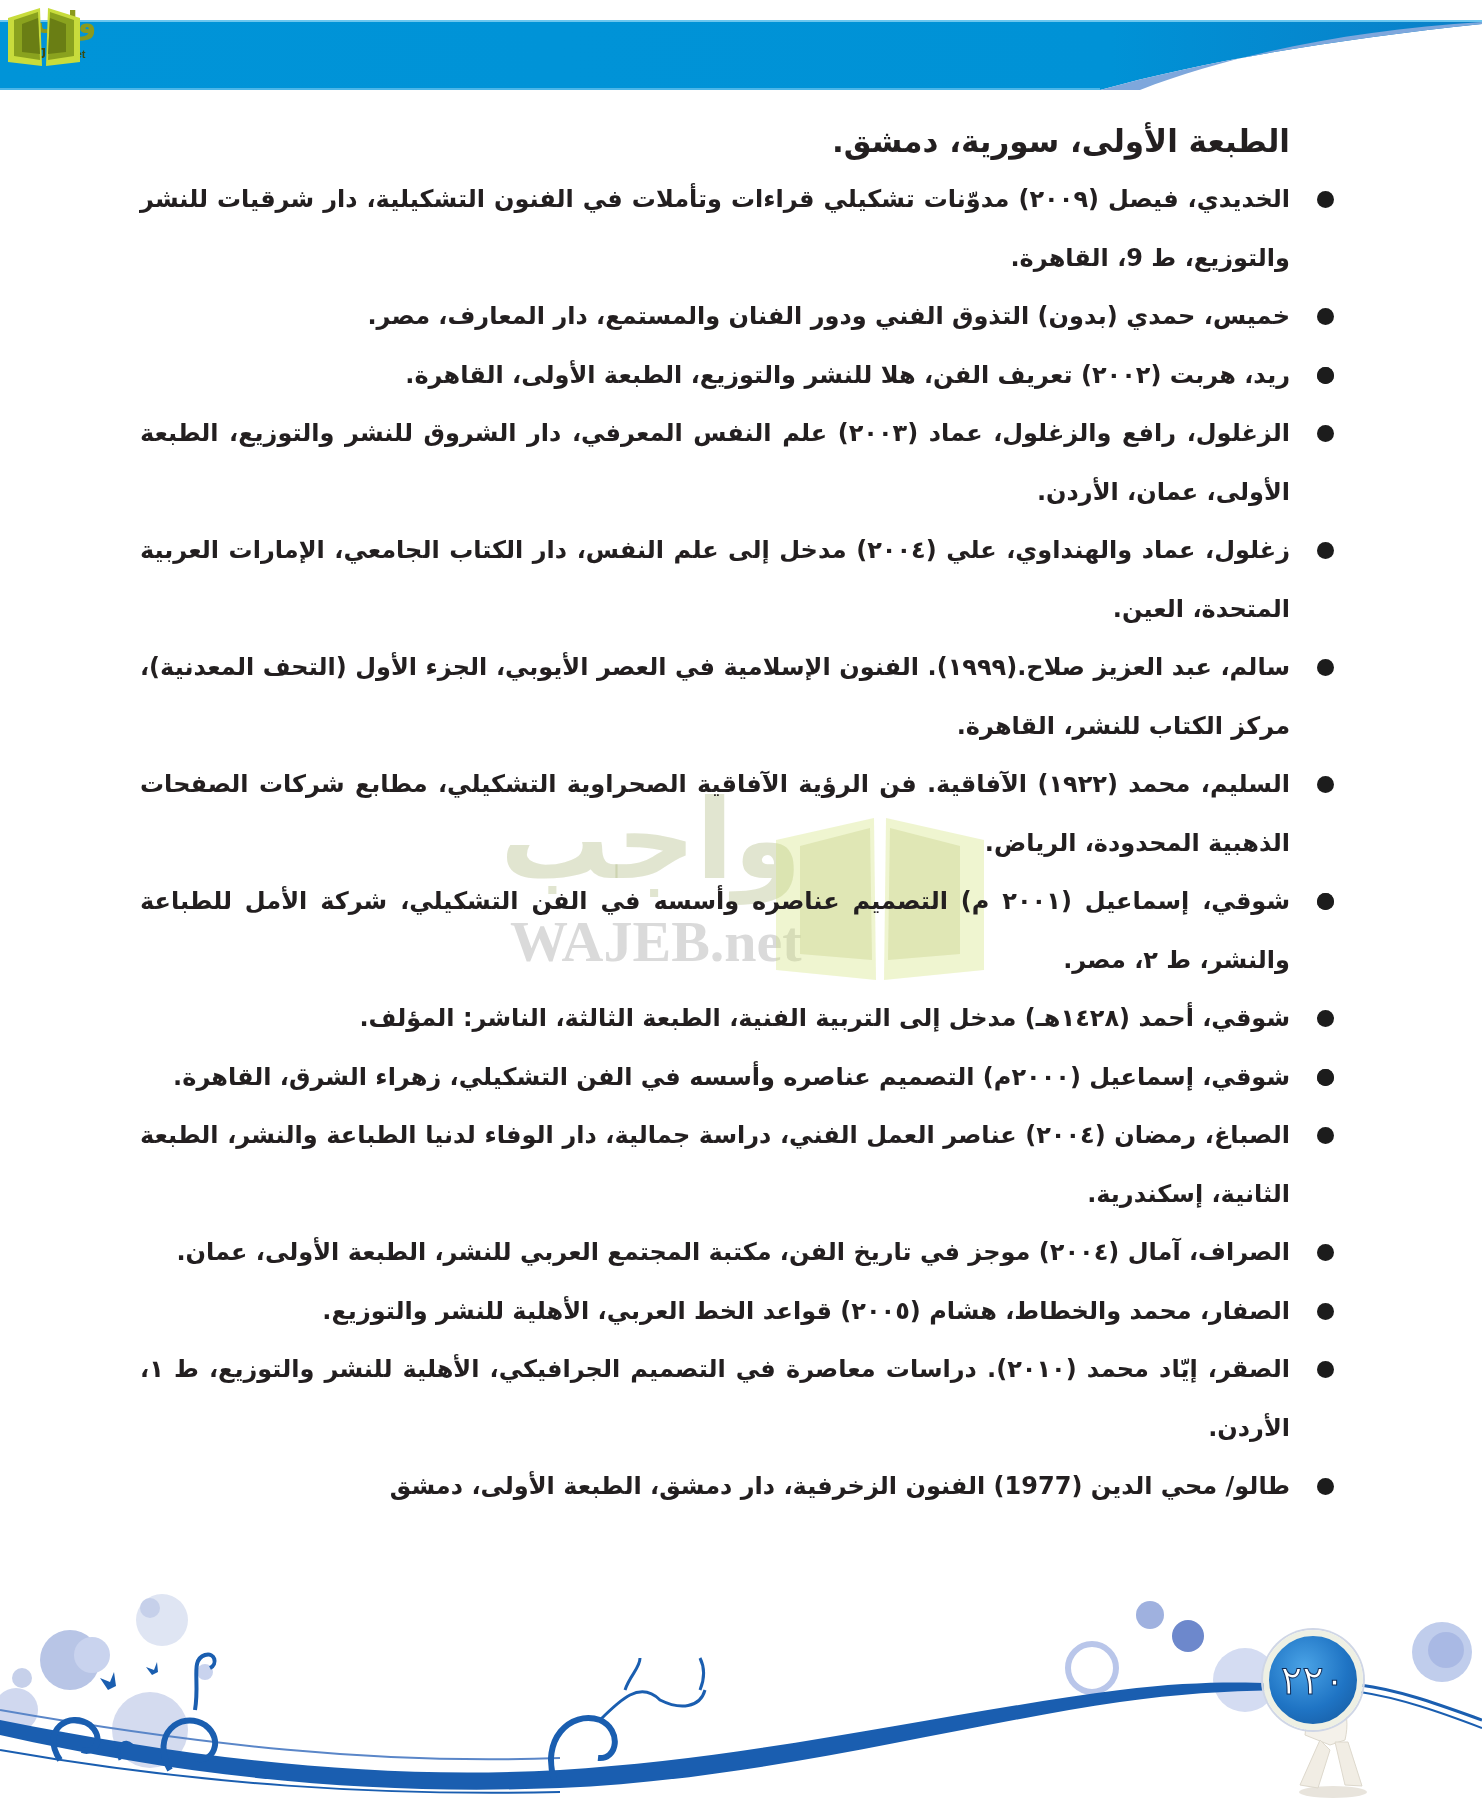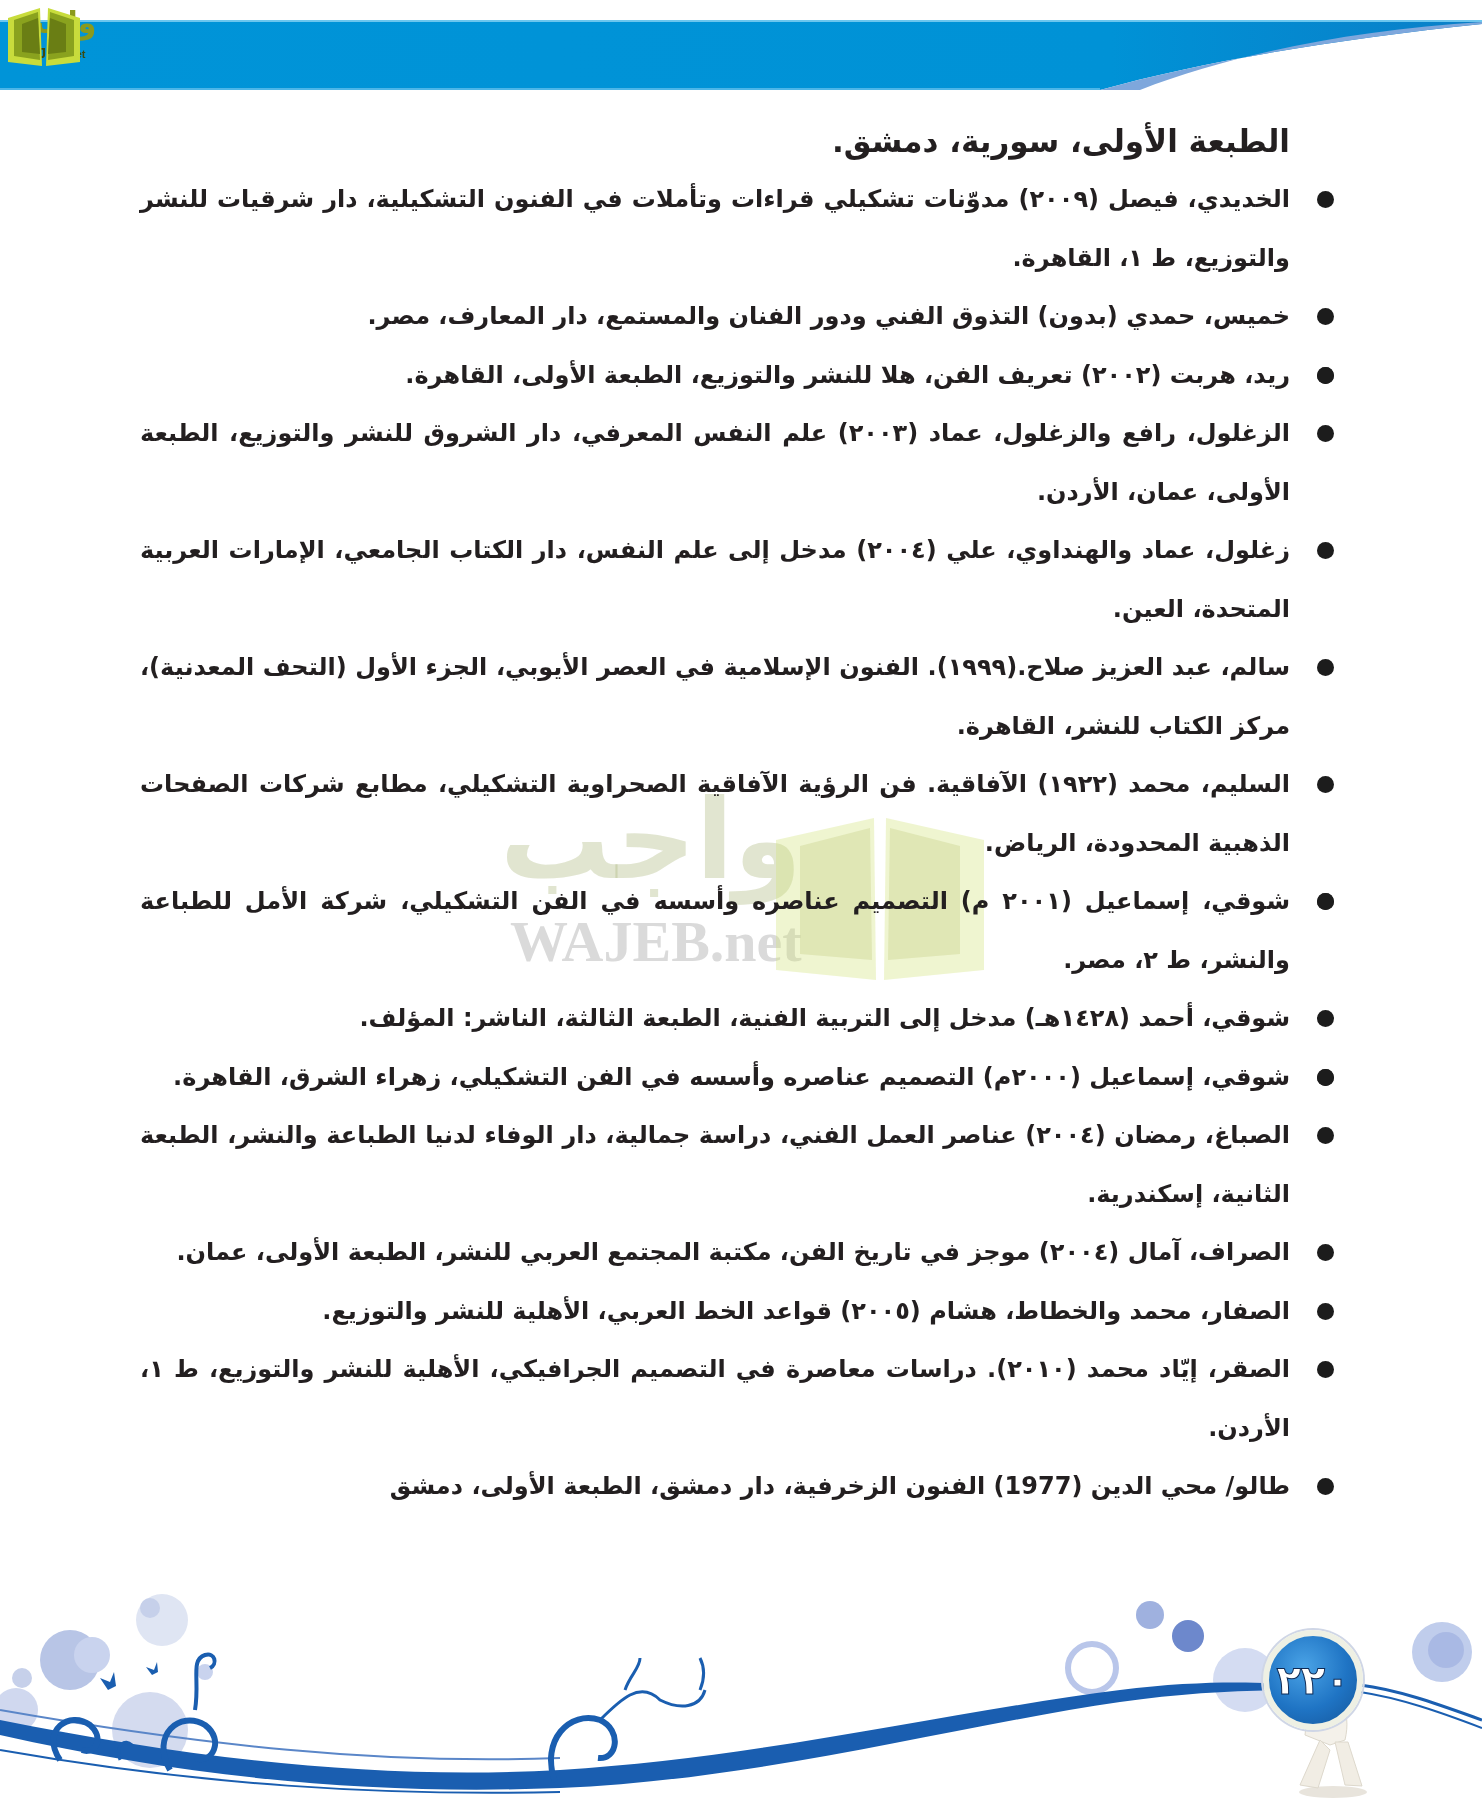--- a/index.html
+++ b/index.html
@@ -132,21 +132,21 @@
       border-radius: 50%;
       background: radial-gradient(circle at 40% 35%, #4aa3e6 0%, #1f74c4 55%, #15569a 100%);
       border: 6px solid #eef0e4;
       box-shadow: 0 0 0 2px #cfd6e6;
       display: flex;
       align-items: center;
       justify-content: center;
     }
     .page-number {
       font-family: "DejaVu Sans", sans-serif;
-      font-weight: bold;
+      font-weight: normal;
       font-size: 40px;
       color: #ffffff;
       -webkit-text-stroke: 1px #0d2a55;
       direction: rtl;
       letter-spacing: 1px;
     }
   </style>
 </head>
 <body>
 
@@ -185,21 +185,21 @@
     <path d="M6 30 L104 8 L106 170 L6 160 Z" fill="rgba(210,225,120,0.35)"></path>
     <path d="M214 30 L116 8 L114 170 L214 160 Z" fill="rgba(210,225,120,0.35)"></path>
     <path d="M30 36 L100 18 L102 150 L30 144 Z" fill="rgba(190,200,120,0.30)"></path>
     <path d="M190 36 L120 18 L118 150 L190 144 Z" fill="rgba(190,200,120,0.30)"></path>
   </svg>
 </div>
 
 <div class="content">
   <p class="cont-line">الطبعة الأولى، سورية، دمشق.</p>
   <ul class="ref-list">
-    <li class="ref-item"><span class="bullet"></span><span>الخديدي، فيصل (٢٠٠٩) مدوّنات تشكيلي قراءات وتأملات في الفنون التشكيلية، دار شرقيات للنشر والتوزيع، ط ١، القاهرة.</span></li>
+    <li class="ref-item"><span class="bullet"></span><span>الخديدي، فيصل (٢٠٠٩) مدوّنات تشكيلي قراءات وتأملات في الفنون التشكيلية، دار شرقيات للنشر والتوزيع، ط 9، القاهرة.</span></li>
     <li class="ref-item"><span class="bullet"></span><span>خميس، حمدي (بدون) التذوق الفني ودور الفنان والمستمع، دار المعارف، مصر.</span></li>
     <li class="ref-item"><span class="bullet"></span></li>
     <li class="ref-item"><span class="bullet"></span><span>ريد، هربت (٢٠٠٢) تعريف الفن، هلا للنشر والتوزيع، الطبعة الأولى، القاهرة.</span></li>
     <li class="ref-item"><span class="bullet"></span><span>الزغلول، رافع والزغلول، عماد (٢٠٠٣) علم النفس المعرفي، دار الشروق للنشر والتوزيع، الطبعة الأولى، عمان، الأردن.</span></li>
     <li class="ref-item"><span class="bullet"></span><span>زغلول، عماد والهنداوي، علي (٢٠٠٤) مدخل إلى علم النفس، دار الكتاب الجامعي، الإمارات العربية المتحدة، العين.</span></li>
     <li class="ref-item"><span class="bullet"></span><span>سالم، عبد العزيز صلاح.(١٩٩٩). الفنون الإسلامية في العصر الأيوبي، الجزء الأول (التحف المعدنية)، مركز الكتاب للنشر، القاهرة.</span></li>
     <li class="ref-item"><span class="bullet"></span><span>السليم، محمد (١٩٢٢) الآفاقية. فن الرؤية الآفاقية الصحراوية التشكيلي، مطابع شركات الصفحات الذهبية المحدودة، الرياض.</span></li>
     <li class="ref-item"><span class="bullet"></span></li>
     <li class="ref-item"><span class="bullet"></span><span>شوقي، إسماعيل (٢٠٠١ م) التصميم عناصره وأسسه في الفن التشكيلي، شركة الأمل للطباعة والنشر، ط ٢، مصر.</span></li>
     <li class="ref-item"><span class="bullet"></span><span>شوقي، أحمد (١٤٢٨هـ) مدخل إلى التربية الفنية، الطبعة الثالثة، الناشر: المؤلف.</span></li>

